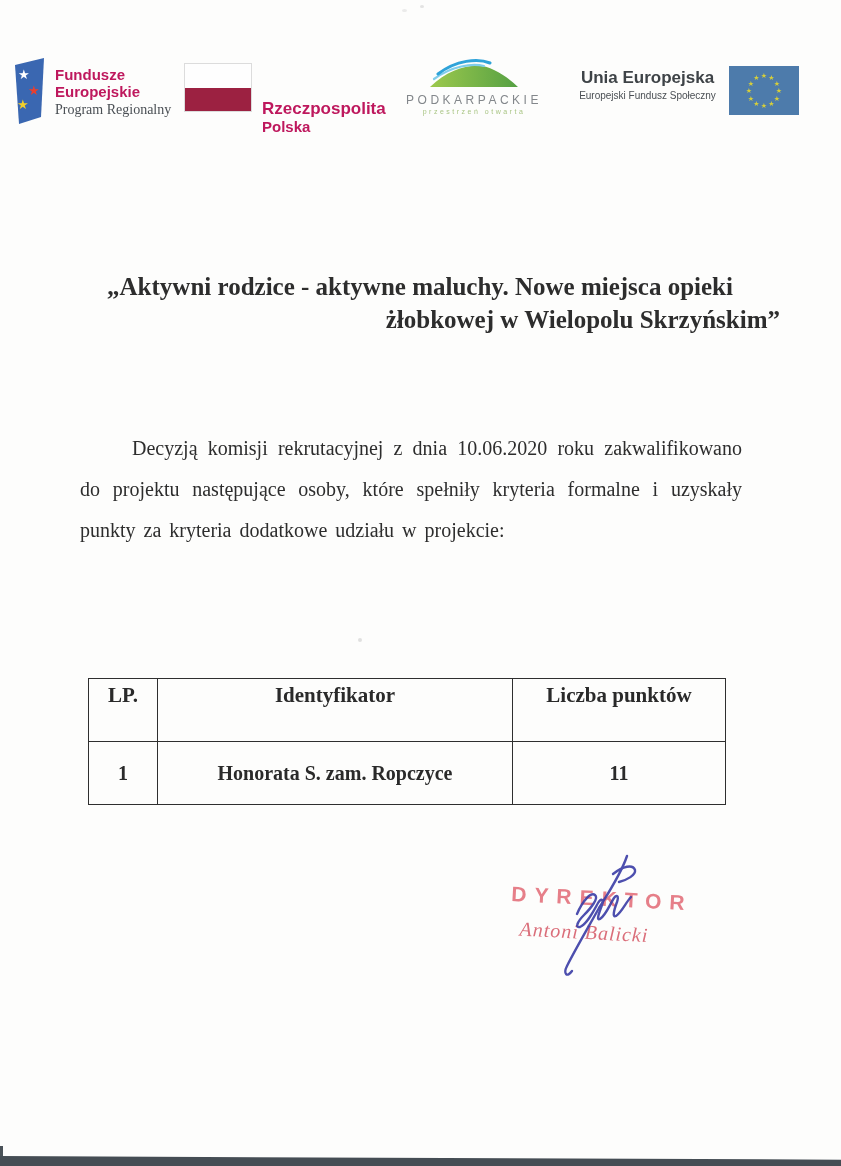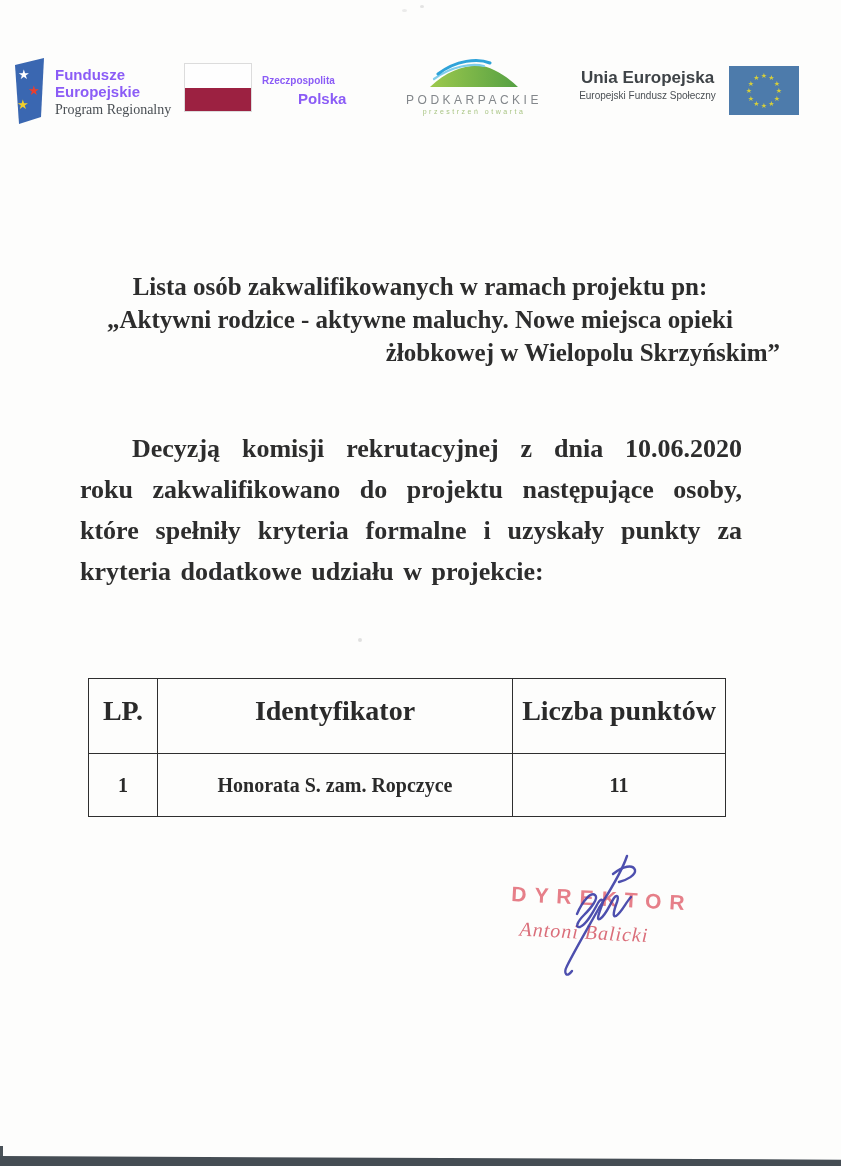--- a/index.html
+++ b/index.html
@@ -4,21 +4,21 @@
 <style>
   html,body{margin:0;padding:0;background:#e8e8e8;}
   .page{
     position:relative;width:841px;height:1166px;margin:0 auto;
     background:#fdfdfc;overflow:hidden;
     font-family:"Liberation Serif",serif;color:#2c2c2c;
   }
   
   .logo-group{position:absolute;display:flex;align-items:flex-start;}
   .sans{font-family:"Liberation Sans",sans-serif;}
-  .logo-title{font-weight:bold;color:#8b5cf6;font-size:15px;line-height:17px;}
+  .logo-title{font-weight:bold;color:#be185d;font-size:15px;line-height:17px;}
   .logo-sub{color:#4a4f54;font-size:14px;line-height:13px;margin-top:3px;font-family:Liberation Serif, serif;}
   .fe-logo{left:13px;top:58px;}
   .fe-text{margin-left:9px;padding-top:8px;}
   .pl-logo{left:184px;top:63px;}
   .pl-flag{width:68px;height:49px;border:1px solid #dcdcdc;box-sizing:border-box;}
   .pl-flag .w{height:50%;background:#fefefe;}
   .pl-flag .r{height:50%;background:#9c2141;}
   .pl-text{margin-left:10px;padding-top:9px;}
   .pk-logo{left:406px;top:58px;width:136px;display:block;text-align:center;}
   .pk-name{font-size:12px;letter-spacing:3.5px;color:#83878b;margin-top:1px;}
@@ -28,30 +28,30 @@
   .eu-title{font-weight:bold;color:#3e4347;font-size:17px;line-height:19px;}
   .eu-sub{color:#4a4f54;font-size:10px;line-height:13px;margin-top:2px;}
   .eu-flag{margin-left:9px;}
   
   .doc-title{
     position:absolute;left:60px;top:270px;width:720px;
     text-align:center;font-weight:bold;font-size:25px;line-height:33px;color:#2d2d2d;
   }
   .doc-paragraph{
     position:absolute;left:80px;top:428px;width:662px;
-    font-weight:bold;font-size:26px;line-height:41px;color:#2d2d2d;
+    font-weight:normal;font-size:20px;line-height:41px;color:#2d2d2d;
     text-align:justify;text-indent:52px;word-spacing:3px;
   }
   table.qual{
     position:absolute;left:88px;top:678px;width:637px;
     border-collapse:collapse;table-layout:fixed;
     font-weight:bold;color:#2a2a2a;
   }
   table.qual th,table.qual td{border:1.5px solid #2f2f2f;text-align:center;}
-  table.qual th{height:57px;vertical-align:top;padding-top:16px;font-size:28px;}
+  table.qual th{height:57px;vertical-align:top;padding-top:4px;font-size:21px;}
   table.qual td{height:60px;vertical-align:middle;font-size:20px;}
   
   .stamp{position:absolute;left:512px;top:882px;transform:rotate(3deg);transform-origin:left top;}
   .stamp-role{
     font-family:"Liberation Sans",sans-serif;font-size:21px;font-weight:bold;
     letter-spacing:8px;color:#e26a75;opacity:.85;
   }
   .stamp-name{
     font-style:italic;font-size:20px;color:#d75f6c;opacity:.9;
     margin:11px 0 0 10px;letter-spacing:1px;
@@ -88,22 +88,22 @@
       <div class="logo-sub">Program Regionalny</div>
     </div>
   </div>
 
   <div class="logo-group pl-logo">
     <span class="pl-flag" style="display:inline-block;">
       <span class="w" style="display:block;"></span>
       <span class="r" style="display:block;"></span>
     </span>
     <div class="sans pl-text">
-      <div class="logo-title" style="font-size:10px;line-height:18px;">Rzeczpospolita</div>
-      <div class="logo-title" style="font-size:15px;line-height:18px;margin-left:36px;">Polska</div>
+      <div class="logo-title" style="font-size:17px;line-height:18px;margin-top:28px;">Rzeczpospolita</div>
+      <div class="logo-title" style="font-size:15px;line-height:18px;">Polska</div>
     </div>
   </div>
 
   <div class="logo-group pk-logo sans">
     <span>
       <svg width="92" height="30" viewBox="0 0 92 30">
         <defs>
           <linearGradient id="pkg" x1="0" y1="0" x2="1" y2="0">
             <stop offset="0" stop-color="#9dc94d"></stop>
               <stop offset="1" stop-color="#55a043"></stop>
@@ -138,21 +138,20 @@
           <text x="22" y="34.5">★</text>
             <text x="20" y="27">★</text>
           <text x="22" y="19.5">★</text>
             <text x="27.5" y="14">★</text>
         </g>
       </svg>
     </span>
   </div>
 
   <div class="doc-title">
-    <span style="display:block;">Lista osób zakwalifikowanych w ramach projektu pn:</span>
     <span style="display:block;">„Aktywni rodzice - aktywne maluchy. Nowe miejsca opieki</span>
     <span style="display:block;text-align:right;">żłobkowej w Wielopolu Skrzyńskim”</span>
   </div>
 
   <div class="doc-paragraph">Decyzją komisji rekrutacyjnej z dnia 10.06.2020 roku zakwalifikowano do projektu następujące osoby, które spełniły kryteria formalne i uzyskały punkty za kryteria dodatkowe udziału w projekcie:</div>
 
   <div class="speck" style="left:358px;top:638px;width:4px;height:4px;opacity:.55;"></div>
 
   <table class="qual">
     <colgroup>

